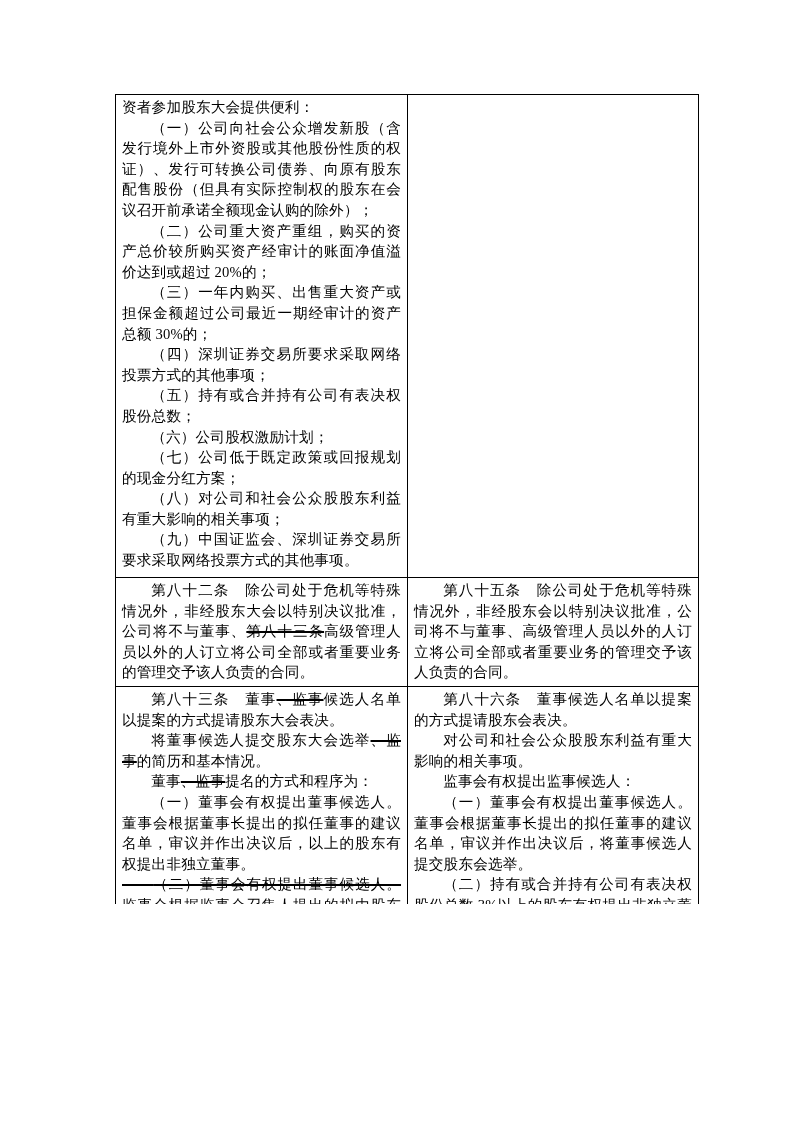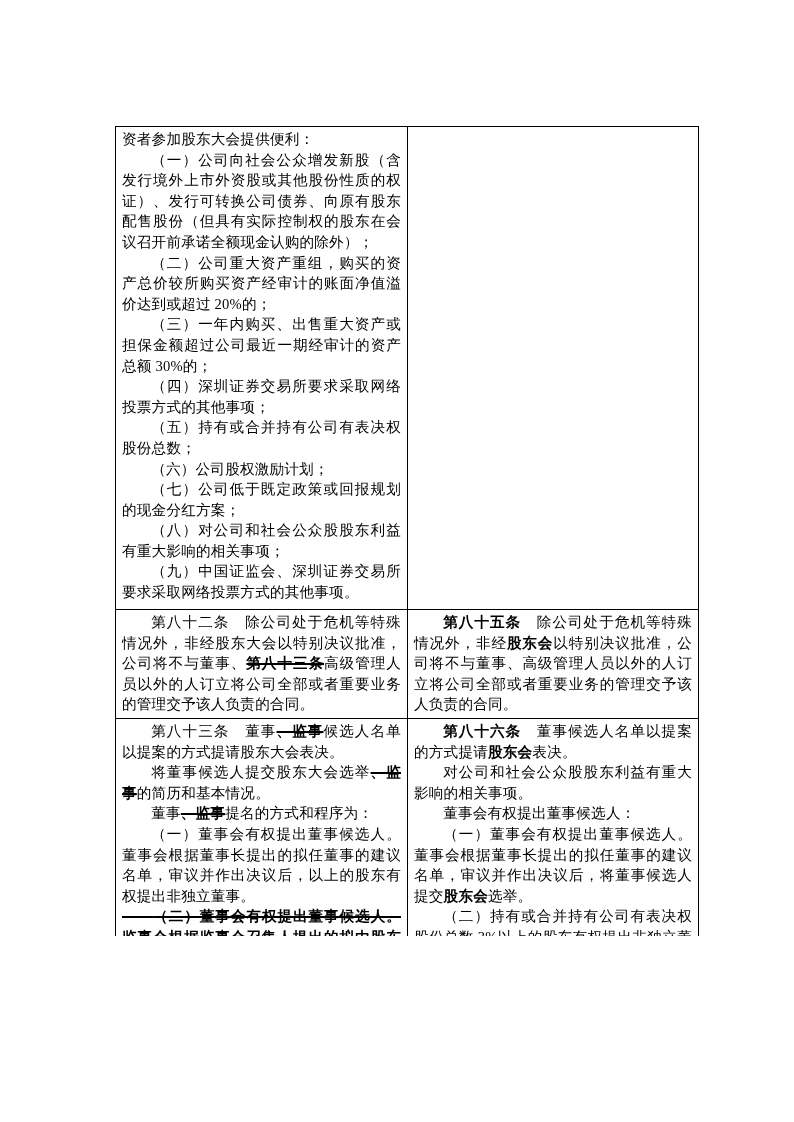--- a/index.html
+++ b/index.html
@@ -8,21 +8,20 @@
     background: #ffffff;
   }
   .page {
     position: relative;
     width: 794px;
     height: 904px;
     background: #ffffff;
     overflow: hidden;
     font-family: "Liberation Serif", "DejaVu Serif", serif;
     color: #000000;
-    margin-top: 32px;
   }
   table.cmp {
     position: absolute;
     left: 115px;
     top: 94px;
     width: 559px;
     border-collapse: collapse;
     table-layout: fixed;
   }
   table.cmp td {
@@ -33,21 +32,21 @@
     line-height: 20.6px;
     letter-spacing: 0.2px;
   }
   td.col-old { width: 279px; }
   td.col-new { width: 278px; }
   table.cmp p {
     margin: 0;
     text-align: justify;
   }
   table.cmp p.indent { text-indent: 2em; }
-  .b { font-weight: bold; }
+  .b { font-weight: normal; }
   .s { text-decoration: line-through; }
   .b.s { text-decoration-thickness: 1.5px; }
 </style>
 </head>
 <body>
 
 <div class="page">
   <table class="cmp">
     <tbody>
         <tr style="height: 483px;">
@@ -78,20 +77,20 @@
             <p class="indent"><span>第八十三条　董事</span><span class="b s">、监事</span><span>候选人名单以提案的方式提请股东大会表决。</span></p>
             <p class="indent"><span>将董事候选人提交股东大会选举</span><span class="b s">、监事</span><span>的简历和基本情况。</span></p>
             <p class="indent"><span>董事</span><span class="b s">、监事</span><span>提名的方式和程序为：</span></p>
             <p class="indent"><span>（一）董事会有权提出董事候选人。董事会根据董事长提出的拟任董事的建议名单，审议并作出决议后，以上的股东有权提出非独立董事。</span></p>
             <p><span class="b s">　　</span><span class="b s">（二）董事会有权提出董事候选人。监事会根据监事会召集人提出的拟由股东代表出任的监事的建议名单，经审议并作出决议后，由监事会将由股东代表出任的监事候选人提交股东大会选举。</span><span class="b s">　</span></p>
             <p class="indent"><span>（三）持有或合并持有公司有表决权股份总数 3%以上的股东有权提出非独立董事</span></p>
           </td>
           <td class="col-new">
             <p class="indent"><span class="b">第八十六条</span><span>　董事候选人名单以提案的方式提请</span><span class="b">股东会</span><span>表决。</span></p>
             <p class="indent"><span>对公司和社会公众股股东利益有重大影响的相关事项。</span></p>
-            <p class="indent"><span>董事会有权提出董事候选人：</span></p>
+            <p class="indent"><span>监事会有权提出监事候选人：</span></p>
             <p class="indent"><span>（一）董事会有权提出董事候选人。董事会根据董事长提出的拟任董事的建议名单，审议并作出决议后，将董事候选人提交</span><span class="b">股东会</span><span>选举。</span></p>
             <p class="indent"><span>（二）持有或合并持有公司有表决权股份总数 3%以上的股东有权提出非独立董事候选人；董事会、持有或合并持有公司有表决权股份总数 1%以上的股东有权提出独立董事候选人，提名人不得提名与其存在利害关系的人员或者有其他可能影响独立履职情形的关系密切人员作为独立董事候选人。</span></p>
           </td>
         </tr>
       </tbody>
   </table>
 </div>
 
 </body></html>

